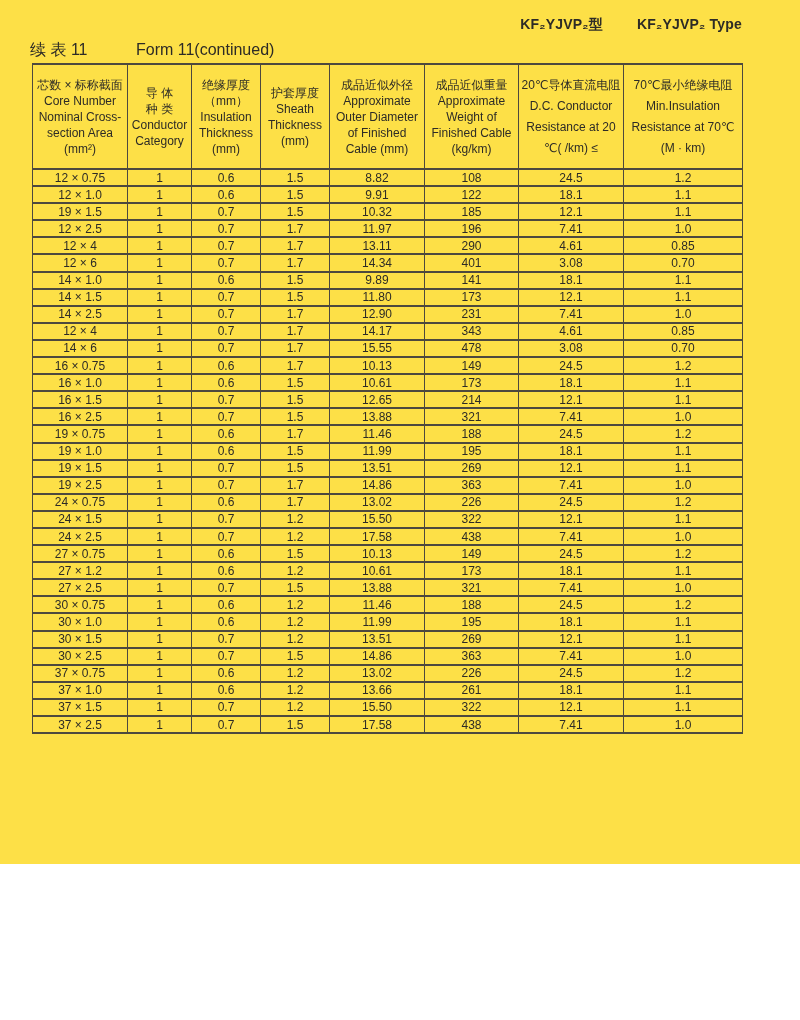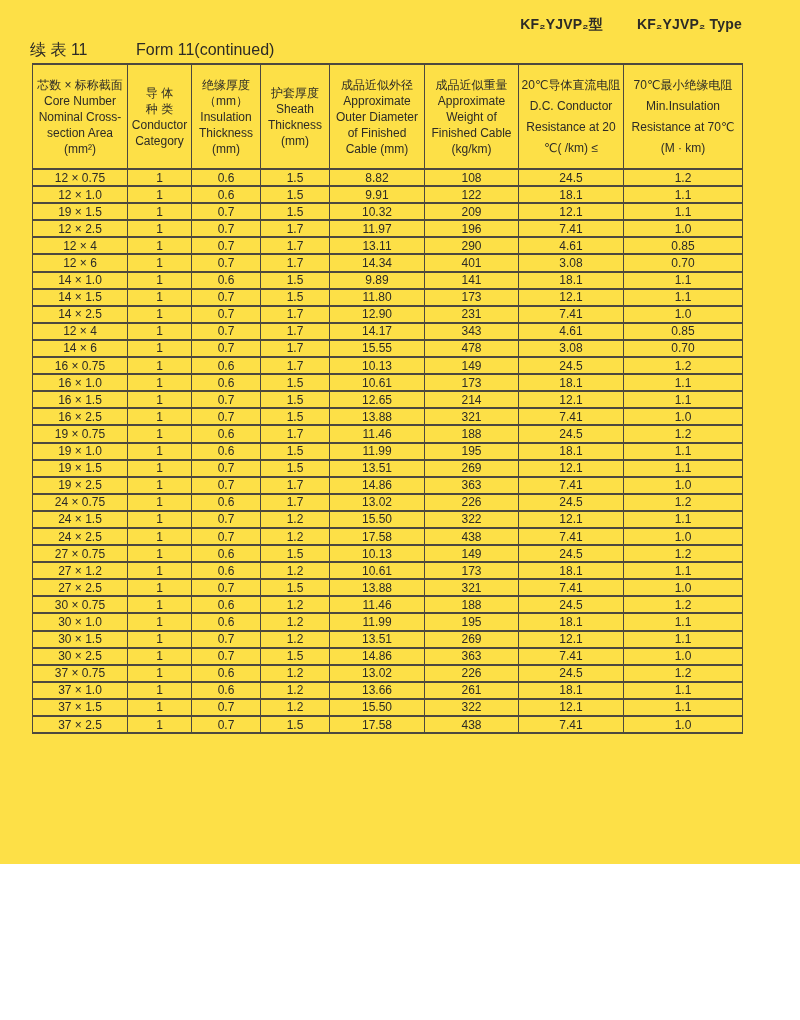--- a/index.html
+++ b/index.html
@@ -131,21 +131,21 @@
           <td>122</td>
           <td>18.1</td>
           <td>1.1</td>
         </tr>
         <tr>
           <td>19 × 1.5</td>
           <td>1</td>
           <td>0.7</td>
           <td>1.5</td>
           <td>10.32</td>
-          <td>209</td>
+          <td>185</td>
           <td>12.1</td>
           <td>1.1</td>
         </tr>
         <tr>
           <td>12 × 2.5</td>
           <td>1</td>
           <td>0.7</td>
           <td>1.7</td>
           <td>11.97</td>
           <td>196</td>

